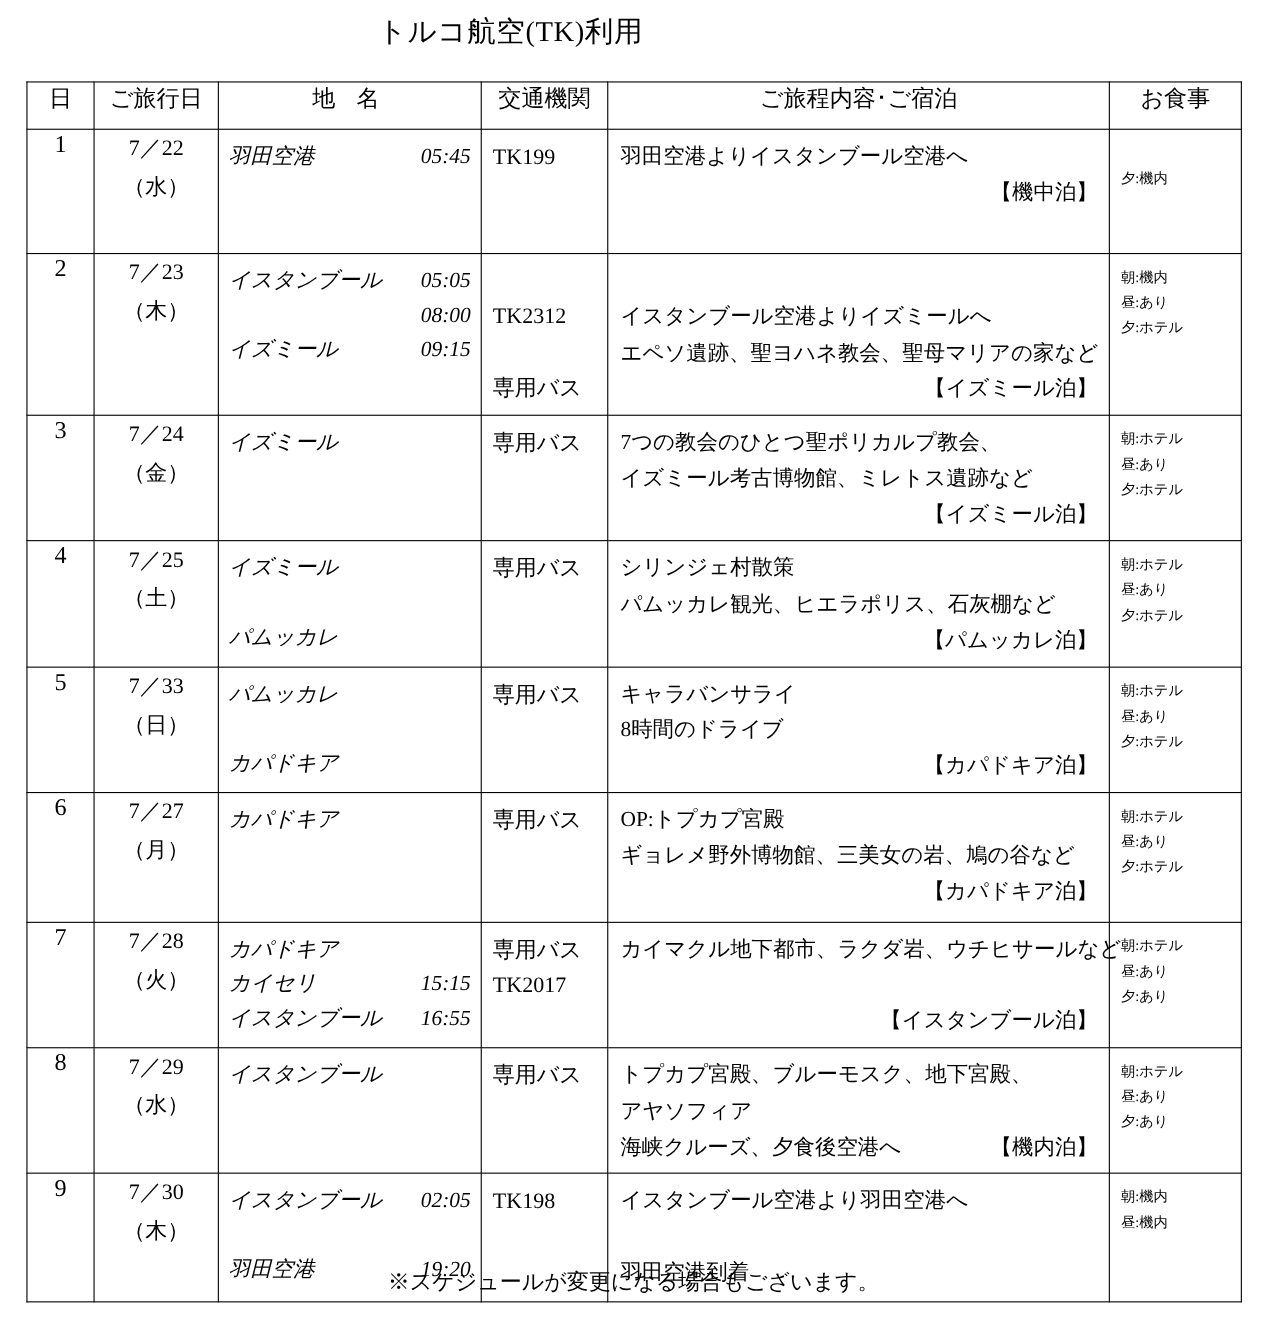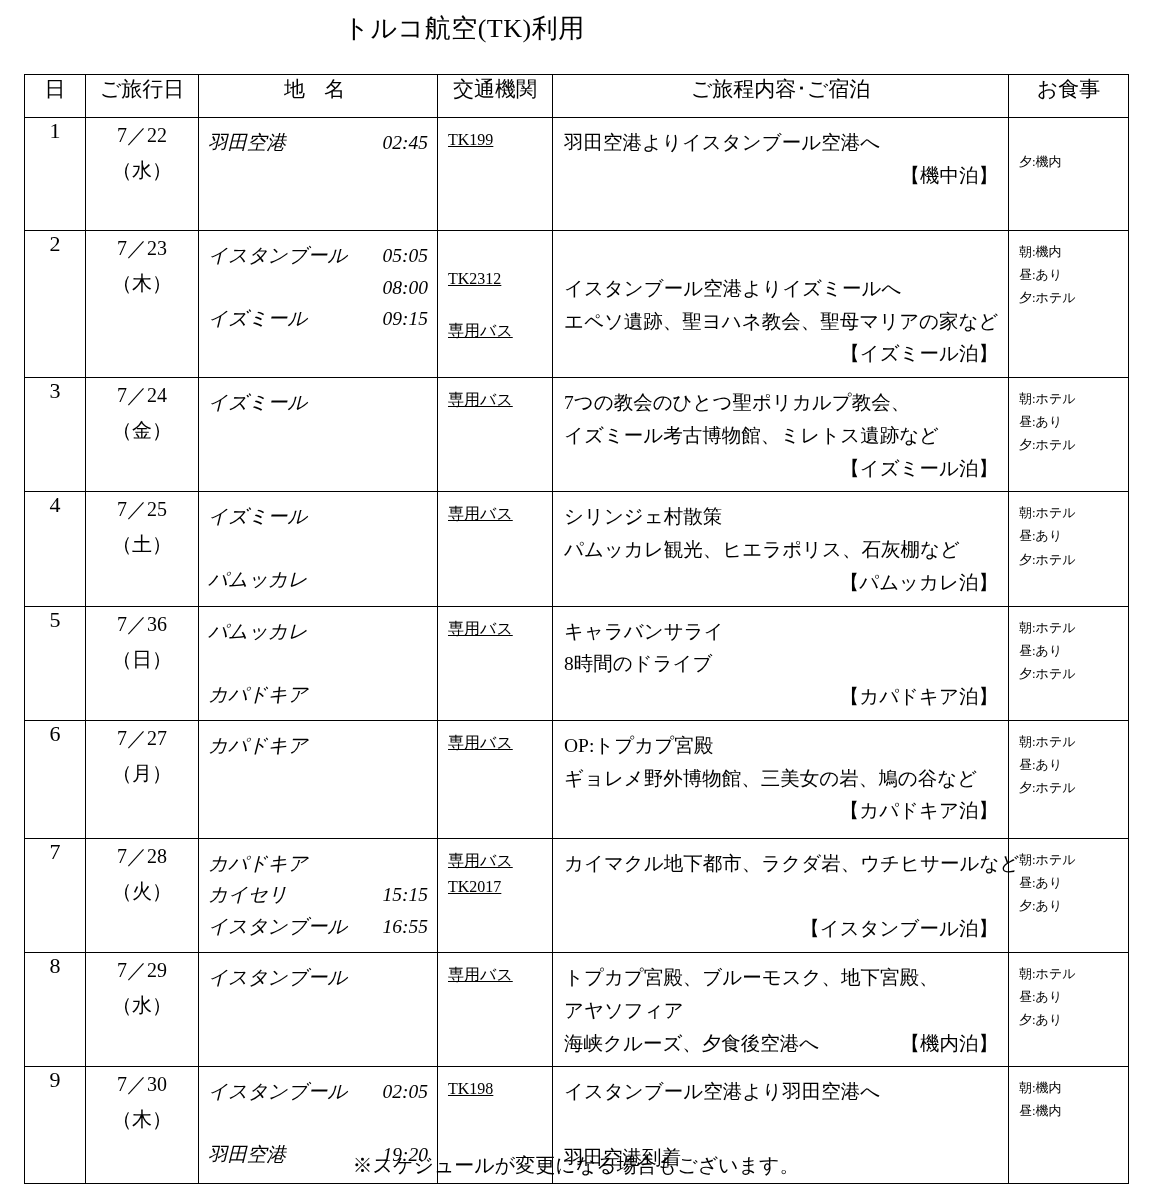--- a/index.html
+++ b/index.html
@@ -93,23 +93,22 @@
     font-size: 19.5px;
     line-height: 1.62;
     white-space: nowrap;
   }
   .place-row .nm { text-align: left; }
   .place-row .tm { text-align: right; }
   .place-row.blank { visibility: hidden; }
 
   .trans-list {
     padding: 9px 0 6px 10px;
-    font-size: 16px;
+    font-size: 20px;
     line-height: 1.62;
-    text-decoration: underline;
   }
   .trans-row { white-space: nowrap; }
   .trans-row.blank { visibility: hidden; }
 
   .itin-list {
     padding: 9px 10px 6px 11px;
     font-size: 19.5px;
     line-height: 1.68;
   }
   .itin-row {
@@ -169,21 +168,21 @@
           <tr style="height: 113px;">
             <td class="day">1</td>
             <td class="date">
               <div>7／22</div>
               <div>（水）</div>
             </td>
             <td>
               <div class="place-list">
                 <div class="place-row">
                   <span class="nm">羽田空港</span>
-                  <span class="tm">02:45</span>
+                  <span class="tm">05:45</span>
                 </div>
                 <div class="place-row blank">
                   <span class="nm">&nbsp;</span>
                   <span class="tm">&nbsp;</span>
                 </div>
               </div>
             </td>
             <td>
               <div class="trans-list">
                 <div class="trans-row">TK199</div>
@@ -356,21 +355,21 @@
               <div class="meal-list">
                 <div class="meal-row">朝:ホテル</div>
                 <div class="meal-row">昼:あり</div>
                 <div class="meal-row">夕:ホテル</div>
               </div>
             </td>
           </tr>
           <tr style="height: 113px;">
             <td class="day">5</td>
             <td class="date">
-              <div>7／36</div>
+              <div>7／33</div>
               <div>（日）</div>
             </td>
             <td>
               <div class="place-list">
                 <div class="place-row">
                   <span class="nm">パムッカレ</span>
                   <span class="tm">&nbsp;</span>
                 </div>
                 <div class="place-row blank">
                   <span class="nm">&nbsp;</span>

